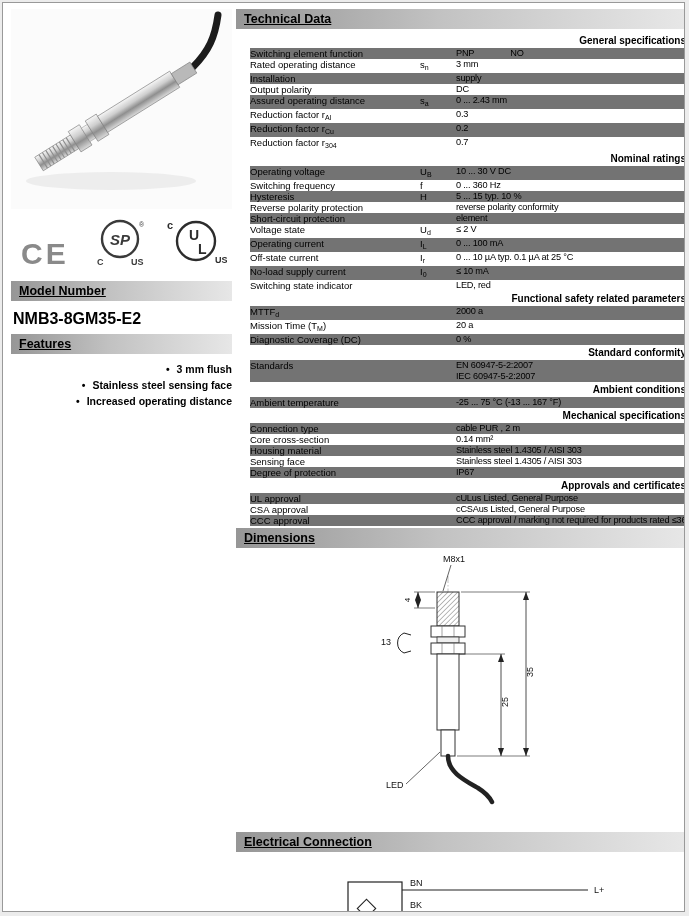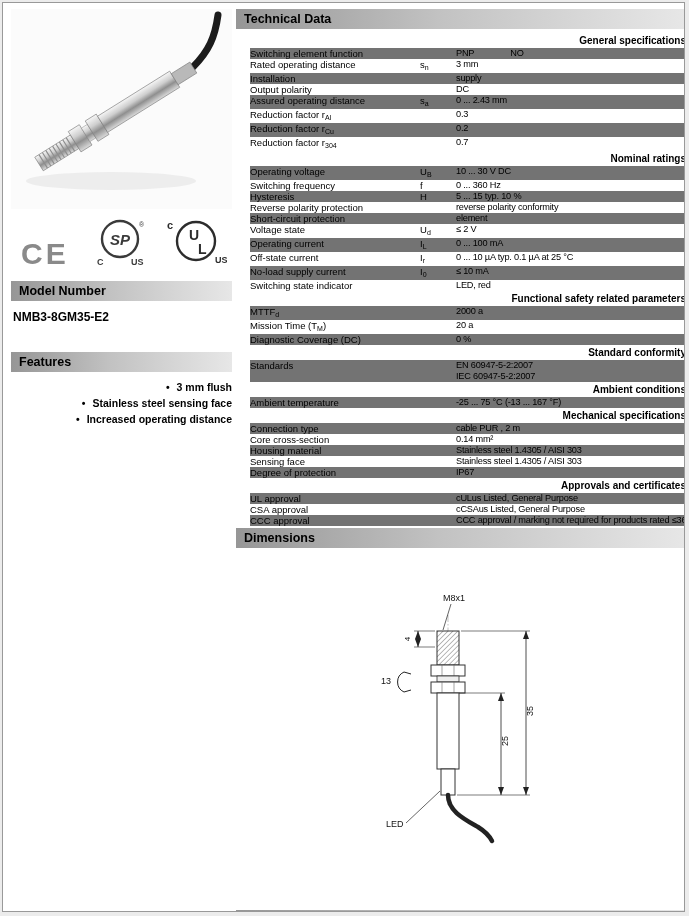--- a/index.html
+++ b/index.html
@@ -3,42 +3,42 @@
 <meta charset="utf-8">
 <style>
   * { box-sizing: border-box; }
   body { margin:0; background:#ececec; font-family:"Liberation Sans", sans-serif; color:#000; }
   .page { position:relative; width:683px; height:910px; margin:2px; border:1px solid #999; background:#fff; overflow:hidden; }
 
   .left-col { position:absolute; left:8px; top:6px; width:221px; }
   .right-col { position:absolute; left:233px; top:6px; width:450px; }
 
   .bar { background:linear-gradient(90deg,#969696 0%,#c2c2c2 45%,#e7e7e7 100%);
-         font-weight:bold; font-size:12.5px; padding:3px 8px; color:#000; }
+         font-weight:bold; font-size:12.5px; padding:3px 8px; color:#000;text-decoration:underline; }
 
   .photo-wrap { width:221px; height:200px; }
   .logos { display:flex; align-items:flex-end; gap:16px; padding:12px 0 10px 10px; height:72px; }
 
-  .model-number { font-weight:bold; font-size:12px; padding:9px 2px 28px 2px; }
+  .model-number { font-weight:bold; font-size:16px; padding:9px 2px 6px 2px; }
   .features-list { list-style:none; margin:7px 0 0 0; padding:0 0 0 6px;text-align:right; }
   .feature-item { font-weight:bold; font-size:10.5px; line-height:16px; }
   .feature-item::before { content:"•"; margin-right:7px; }
 
   .tech-table { margin-top:6px; }
   .tech-section { margin-bottom:2px; }
   .section-title { font-weight:bold; font-size:10px; line-height:12px; margin:1px 0 1px 0;text-align:right; }
   .tech-row { display:grid; grid-template-columns:170px 36px 1fr; margin-left:14px;
               font-size:9.5px; line-height:11px; }
   .tech-row.shaded { background:#737373; }
   .cell-sym { font-size:9.5px; }
   .cell-value { white-space:nowrap; font-size:9.2px; letter-spacing:-0.2px; }
   .value2 { margin-left:36px; }
   sub { font-size:7px; vertical-align:-2px; }
 
-  .dim-area { height:362px; display:flex; justify-content:center; align-items:center; }
+  .dim-area { height:284px; display:flex; justify-content:center; align-items:center; }
   .elec-area { padding:20px 0 0 100px; }
 
   svg text { font-family:"Liberation Sans", sans-serif; }
 </style>
 </head>
 <body>
 
 <div class="page">
 
   <div class="left-col">

